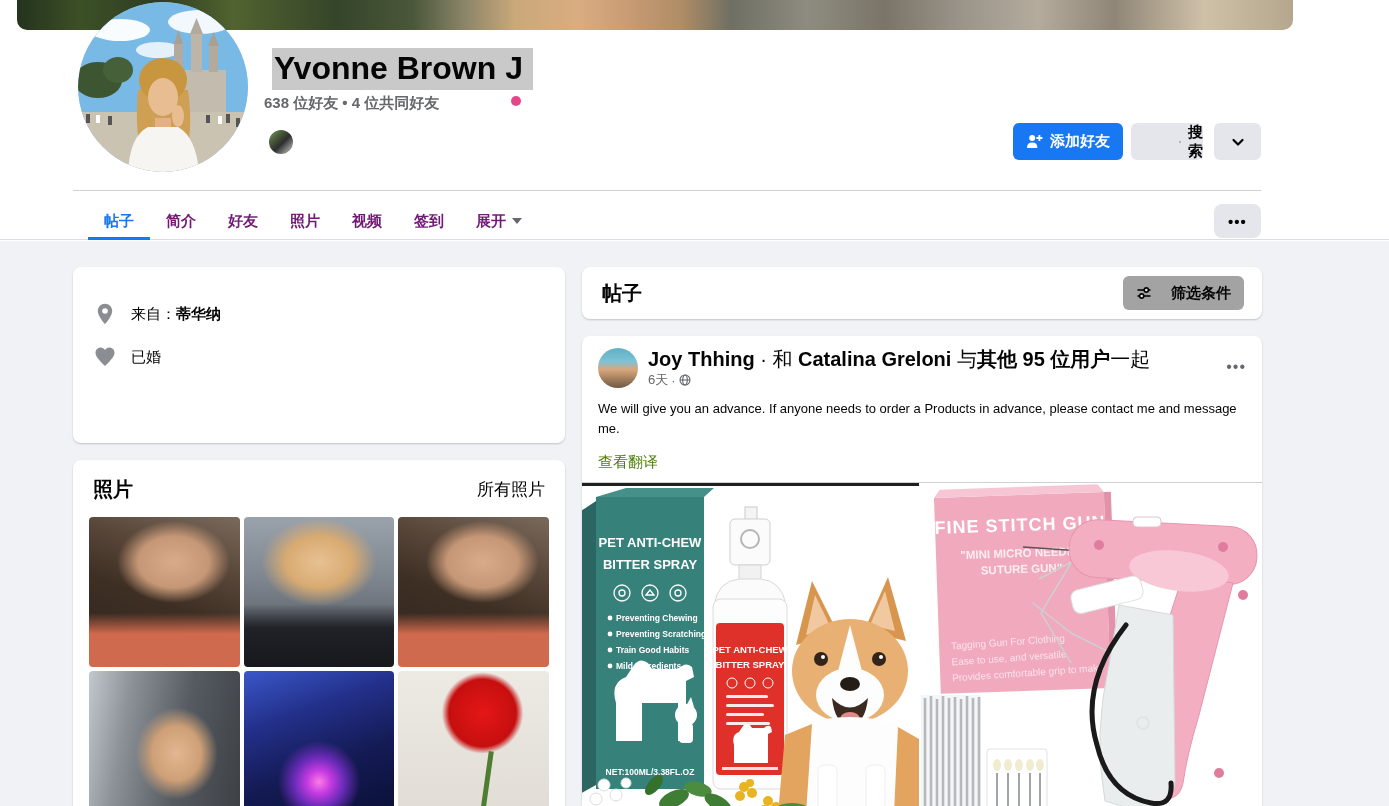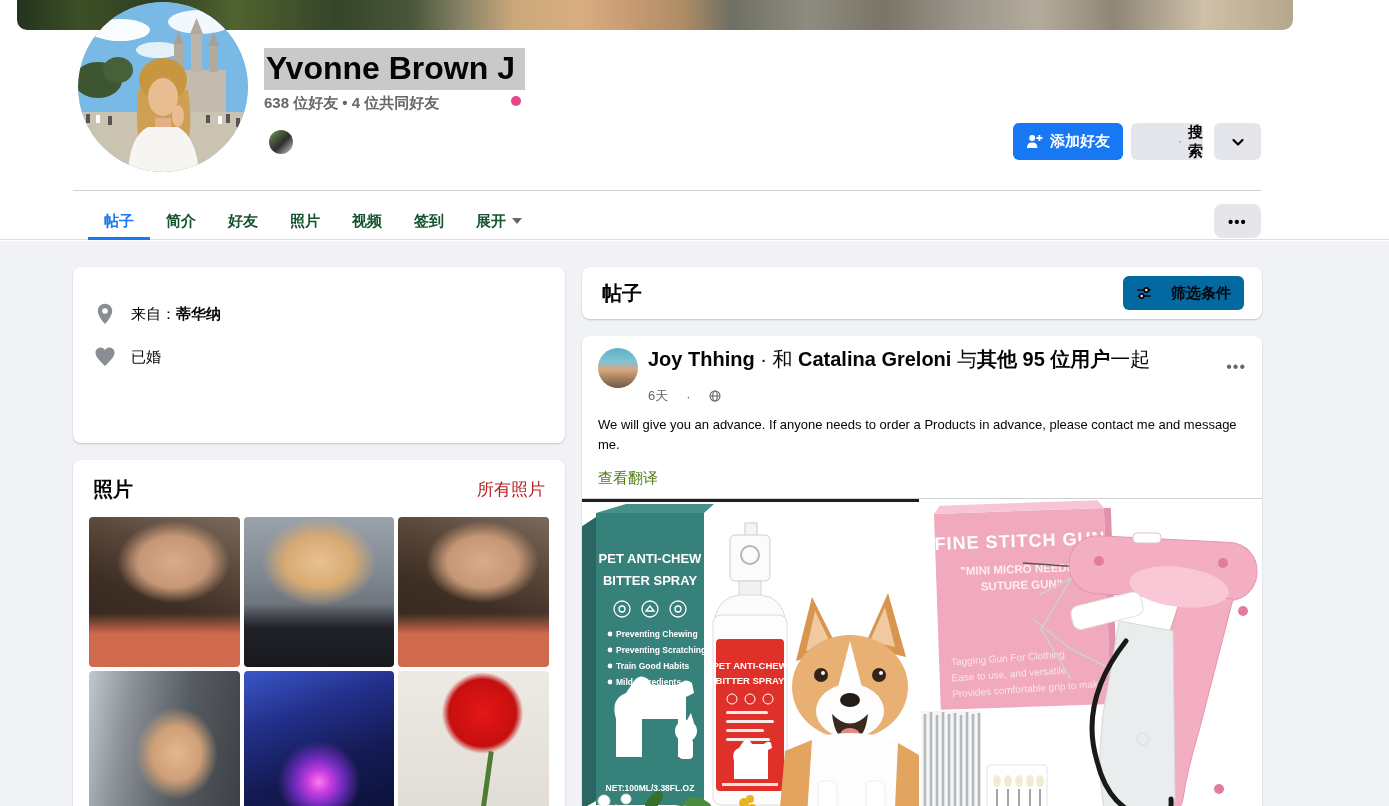--- a/index.html
+++ b/index.html
@@ -9,42 +9,42 @@
   
   #header-zone { position:absolute; left:0; top:0; width:1389px; height:240px; background:#fff;
     border-bottom:1px solid #dadde1; }
   #cover-photo { position:absolute; left:17px; top:0; width:1276px; height:30px;
     border-radius:0 0 10px 10px; cursor:pointer;
     background:linear-gradient(90deg,#24331e 0%,#3c5026 5%,#2e3d22 11%,#51632f 17%,#35452a 25%,
       #4a573a 31%,#8a8468 35%,#caa87a 39%,#d9ad80 44%,#c89b74 48%,#b08d66 52%,#6f6f63 56%,
       #8e8c80 62%,#7b7468 68%,#9a948a 74%,#b4ab9c 80%,#8f8678 86%,#cfc0a8 93%,#b5a68e 100%); }
   #profile-photo { position:absolute; left:78px; top:2px; width:170px; height:170px;
     border-radius:50%; overflow:hidden; cursor:pointer; background:#9cc4e4; }
-  #name-row { position:absolute; left:264px; top:50px; }
+  #name-row { position:absolute; left:272px; top:50px; }
   #profile-name { font-size:32px; font-weight:700; background:#c9c9c9; padding:2px 10px 4px 2px; }
   #friends-summary { position:absolute; left:264px; top:94px; font-size:15px; font-weight:600;
     color:#65676B; }
   #online-dot { position:absolute; left:511px; top:96px; width:10px; height:10px; border-radius:50%; }
   #mutual-avatar { position:absolute; left:267px; top:128px; width:28px; height:28px; border-radius:50%;
     border:2px solid #fff; cursor:pointer;
     background:linear-gradient(135deg,#7d9a6a 0%,#4a5d3a 30%,#2e2e2e 55%,#8a8a8a 80%,#b5b5b5 100%); }
 
   .hdr-btn { position:absolute; top:123px; height:37px; border:none; border-radius:6px;
     font-size:15px; font-weight:700; display:flex; align-items:center; justify-content:center;
     gap:7px; cursor:pointer; font-family:inherit; }
   #add-friend-btn { left:1013px; width:110px; color:#fff; }
   #search-btn { left:1131px; width:72px; background:#E4E6EB; color:#050505;padding-left:48px; }
   #chevron-btn { left:1214px; width:47px; background:#E4E6EB; }
 
   #header-divider { position:absolute; left:73px; top:190px; width:1188px; height:1px; background:#ced0d4; }
 
   
   #tab-bar { position:absolute; left:88px; top:205px; display:flex; }
   .tab { height:35px; padding:0 16px; display:flex; align-items:center; gap:6px;
-    font-size:15px; font-weight:700; color:#14532d; cursor:pointer; border-bottom:3px solid transparent; }
+    font-size:15px; font-weight:700; color:#701a75; cursor:pointer; border-bottom:3px solid transparent; }
   .tab.active { border-bottom-color:#1877F2; }
   .caret-down { width:0; height:0; border-left:5px solid transparent; border-right:5px solid transparent;
     border-top:6px solid #65676B; }
   #tab-overflow-btn { position:absolute; left:1214px; top:204px; width:47px; height:34px;
     background:#E4E6EB; border:none; border-radius:8px; font-size:15px; font-weight:700;
     letter-spacing:1px; cursor:pointer; color:#050505; }
 
   
   #content-zone { position:absolute; left:0; top:241px; width:1389px; height:565px; background:#F0F2F5; }
   .card { position:absolute; background:#fff; border-radius:8px; box-shadow:0 1px 2px rgba(0,0,0,.2); }
@@ -52,21 +52,21 @@
   
   #intro-card { left:73px; top:26px; width:492px; height:176px; padding:16px 20px; }
   .card-title { font-size:20px; font-weight:700; }
   .intro-row { display:flex; align-items:center; gap:14px; margin-top:19px; font-size:15px; }
   .intro-row svg { flex:0 0 24px; }
   .intro-value { font-weight:700; }
 
   
   #photos-card { left:73px; top:219px; width:492px; height:400px; padding:16px; }
   #photos-card-head { display:flex; justify-content:space-between; align-items:center; padding:0 4px; }
-  #see-all-photos { font-size:17px; color:#b91c1c; cursor:pointer; text-decoration:none; }
+  #see-all-photos { font-size:17px; color:#000000; cursor:pointer; text-decoration:none; }
   #photo-grid { margin-top:14px; display:grid; grid-template-columns:repeat(3,1fr); gap:4px; }
   .photo-tile { height:150px; border-radius:4px; cursor:pointer; position:relative; overflow:hidden; }
   .ph1,.ph3 { background:
     linear-gradient(0deg,#d06a4e 0%,#d06a4e 22%,rgba(208,106,78,0) 36%),
     radial-gradient(ellipse 52% 38% at 56% 30%,#d9ab8a 0%,#c59776 45%,rgba(0,0,0,0) 72%),
     linear-gradient(200deg,#7a6a5c 0%,#584639 30%,#3e2f24 55%,#2e241c 100%); }
   .ph2 { background:
     linear-gradient(0deg,#17181c 0%,#212228 26%,rgba(0,0,0,0) 42%),
     radial-gradient(ellipse 55% 42% at 50% 30%,#e7c193 0%,#d9ab72 40%,rgba(0,0,0,0) 70%),
     linear-gradient(180deg,#9aa2ac 0%,#7e868f 40%,#4a4e55 100%); }
@@ -78,33 +78,33 @@
     linear-gradient(160deg,#3a57c9 0%,#23308a 30%,#141b55 60%,#0a0f33 100%); }
   .ph6 { background:
     radial-gradient(circle 48px at 56% 28%,#e51616 0%,#c60f0f 70%,rgba(0,0,0,0) 85%),
     linear-gradient(180deg,#edeae4 0%,#e0dcd4 100%); }
   .ph6::after { content:''; position:absolute; left:57%; top:53%; width:5px; height:46%;
     background:#4e7d32; transform:rotate(8deg); }
 
   
   #posts-header-card { left:582px; top:26px; width:680px; height:52px; display:flex;
     align-items:center; justify-content:space-between; padding:0 18px 0 20px; }
-  #filters-btn { height:34px; padding:0 13px; background:#0369a1; border:none; border-radius:6px;
+  #filters-btn { height:34px; padding:0 13px; background:#a3a3a3; border:none; border-radius:6px;
     display:flex; align-items:center; gap:19px; font-size:15px; font-weight:700; cursor:pointer;
     font-family:inherit; color:#050505; }
 
   
   #post-card { left:582px; top:95px; width:680px; height:470px; border-radius:8px 8px 0 0; }
   #post-head { display:flex; padding:12px 16px 0 16px; position:relative; }
   #post-avatar { width:40px; height:40px; border-radius:50%; flex:0 0 40px; cursor:pointer;
     background:linear-gradient(180deg,#5fb0c6 0%,#7fc2d4 34%,#d9a67c 54%,#a8825f 75%,#6e5a43 100%); }
   #post-head-text { margin-left:10px; padding-top:1px; }
   #post-byline { font-size:20px; line-height:20px; }
   .bold-link { font-weight:600; cursor:pointer; }
-  #post-meta { font-size:13px; color:#65676B; margin-top:18px; display:flex; align-items:center; gap:18px; }
+  #post-meta { font-size:13px; color:#65676B; margin-top:2px; display:flex; align-items:center; gap:3px; }
   #post-menu-btn { position:absolute; right:10px; top:16px; border:none; background:transparent;
     color:#65676B; font-size:16px; letter-spacing:1px; cursor:pointer; padding:6px; }
   #post-body { padding:10px 16px 0 16px; font-size:13px; line-height:20px; }
   #see-translation { padding:14px 16px 10px 16px; font-size:15px; color:#4d7c0f; cursor:pointer; }
   #post-images { display:flex; gap:2px; border-top:1px solid #ced0d4; cursor:pointer; }
   #post-images svg { display:block; background:#fff; }
 
   text { font-family:"Liberation Sans","DejaVu Sans",sans-serif; }
 </style>
 </head>

